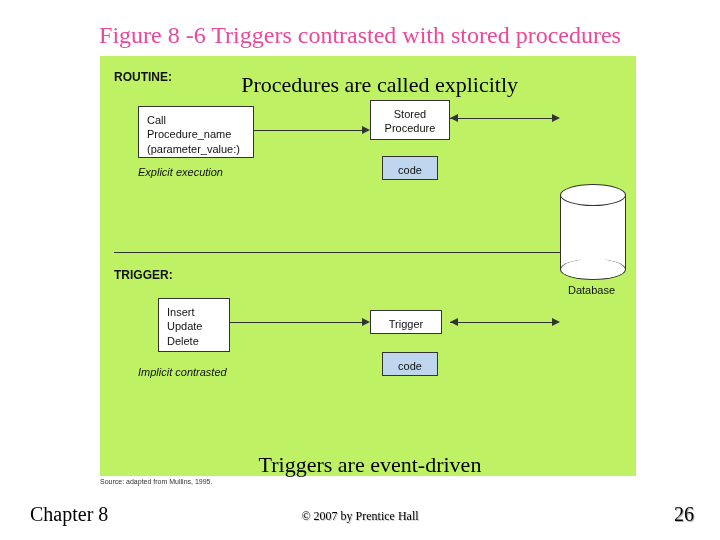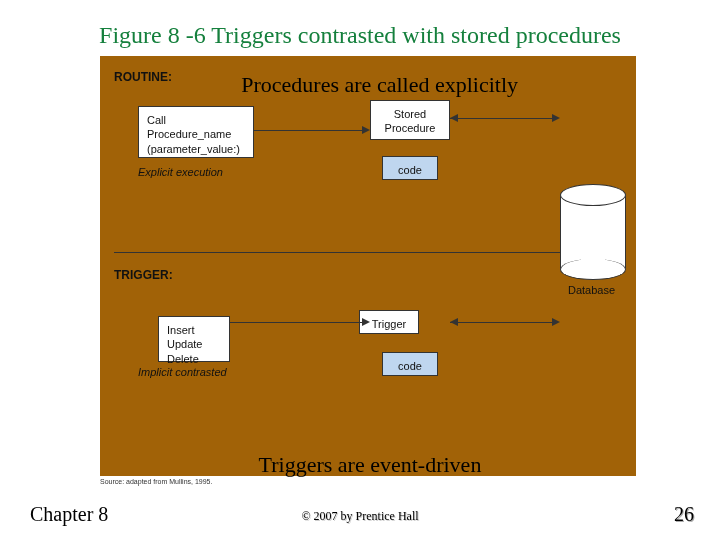--- a/index.html
+++ b/index.html
@@ -1,18 +1,18 @@
 <!DOCTYPE html>
 <html><head>
 <meta charset="utf-8">
 <style>
 html,body{margin:0;padding:0;width:720px;height:540px;font-family:"Times New Roman",Times,serif;background:#fff;overflow:hidden}
 .slide{position:relative;width:720px;height:540px;}
-.title{position:absolute;left:0;right:0;top:22px;text-align:center;font-size:24px;color:#15803d}
-.diagram{position:absolute;left:100px;top:56px;width:536px;height:420px;background:#a16207;font-family:Arial,Helvetica,sans-serif;color:#111}
+.title{position:absolute;left:0;right:0;top:22px;text-align:center;font-size:24px;color:#ec4899}
+.diagram{position:absolute;left:100px;top:56px;width:536px;height:420px;background:#bef264;font-family:Arial,Helvetica,sans-serif;color:#111}
 .section-label{position:absolute;font-size:12px;font-weight:bold}
 .annot{position:absolute;left:118px;top:72px;font-family:"Times New Roman",serif;font-size:22px;text-align:right;width:400px}
 .annot2{position:absolute;left:170px;top:452px;font-family:"Times New Roman",serif;font-size:22px;text-align:center;width:400px}
 .box{position:absolute;border:1px solid #333;background:#fff;font-size:11px;line-height:1.3;padding:6px 8px;box-sizing:border-box}
 .box.code{background:#bfd6ef;text-align:center;padding:6px 0}
 .box.center{text-align:center}
 .caption{position:absolute;font-size:11px;font-style:italic}
 .caption.plain{font-style:normal}
 .divider{position:absolute;left:14px;right:14px;height:0;border-top:1px solid #333}
 .arrow-line{position:absolute;height:0;border-top:1px solid #333}
@@ -57,28 +57,28 @@
 
     <div class="arrow-line" style="left:350px;top:62px;width:102px"></div>
     <div class="arrow-head-right" style="left:452px;top:58px"></div>
     <div class="arrow-head-left" style="left:350px;top:58px"></div>
 
 
     <div class="divider" style="top:196px"></div>
 
     <div class="section-label" style="left:14px;top:212px">TRIGGER:</div>
 
-    <div class="box" style="left:58px;top:260px;width:72px;height:46px">
+    <div class="box" style="left:58px;top:242px;width:72px;height:54px">
       <span style="white-space:pre-line">Insert
 Update
 Delete</span>
     </div>
     <div class="caption" style="left:38px;top:310px">Implicit contrasted</div>
 
-    <div class="box center" style="left:259px;top:254px;width:60px;height:24px">
+    <div class="box center" style="left:270px;top:254px;width:72px;height:24px">
       <span>Trigger</span>
     </div>
     <div class="box code" style="left:282px;top:296px;width:56px;height:24px">
       <span>code</span>
     </div>
 
     <div class="arrow-line" style="left:130px;top:266px;width:132px"></div>
     <div class="arrow-head-right" style="left:262px;top:262px"></div>
 
     <div class="arrow-line" style="left:350px;top:266px;width:102px"></div>

